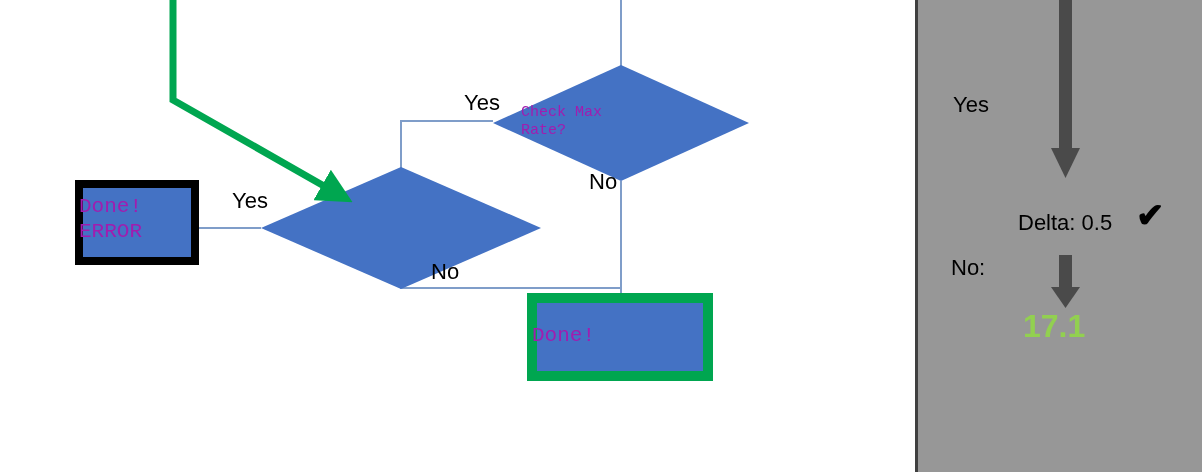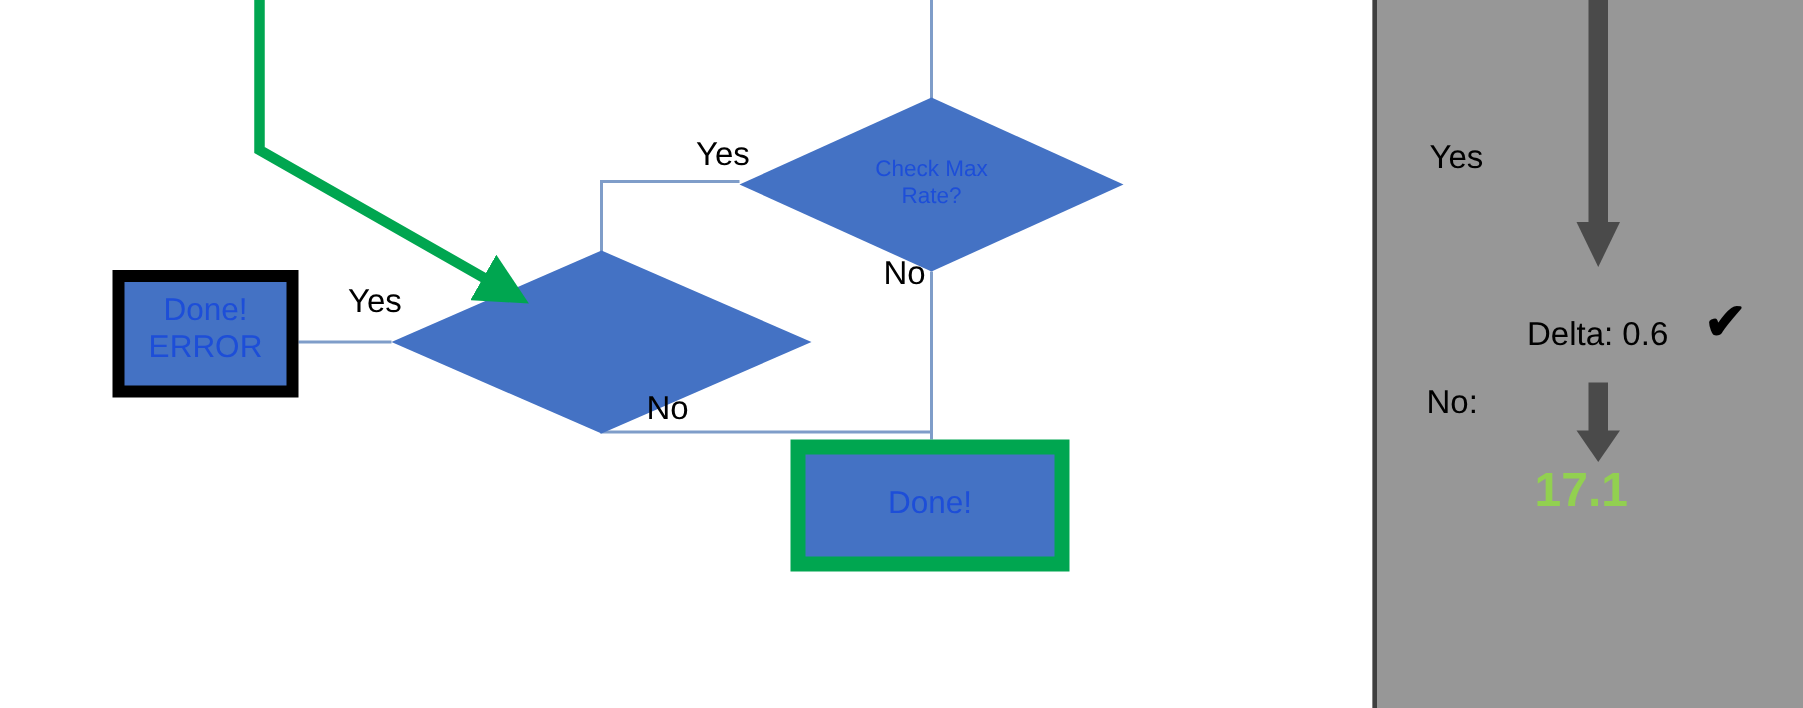--- a/index.html
+++ b/index.html
@@ -20,25 +20,25 @@
   #flow-svg {
     position: absolute;
     left: 0;
     top: 0;
     width: 1202px;
     height: 472px;
   }
   
   .node-label {
     position: absolute;
-    color: #1d4ed8;
-    text-align: center;
+    color: #a21caf;
     line-height: 1.18;
     pointer-events: none;
     white-space: pre-line;
+    font-family: Liberation Mono, monospace;
   }
   .diamond-label {
     font-size: 15px;
   }
   .box-label {
     font-size: 21px;
   }
   
   .edge-label {
     position: absolute;
@@ -144,20 +144,20 @@
       <g>
         <rect x="141" y="255" width="13" height="34" fill="#4a4a4a"></rect>
         <polygon points="133,287 162,287 147.5,308" fill="#4a4a4a"></polygon>
       </g>
     </svg>
 
     <div class="panel-text" style="left:35px; top:94px;">Yes</div>
 
     <div class="panel-text" style="left:33px; top:212px;margin-top:45px;">No:</div>
 
-    <div class="panel-text" style="left:100px; top:212px;">Delta: 0.6</div>
+    <div class="panel-text" style="left:100px; top:212px;">Delta: 0.5</div>
 
     <div class="panel-check" style="left:218px; top:198px;">✔</div>
 
     <div class="panel-value" style="left:105px; top:310px;">17.1</div>
   </div>
 
 </div>
 
 </body></html>

